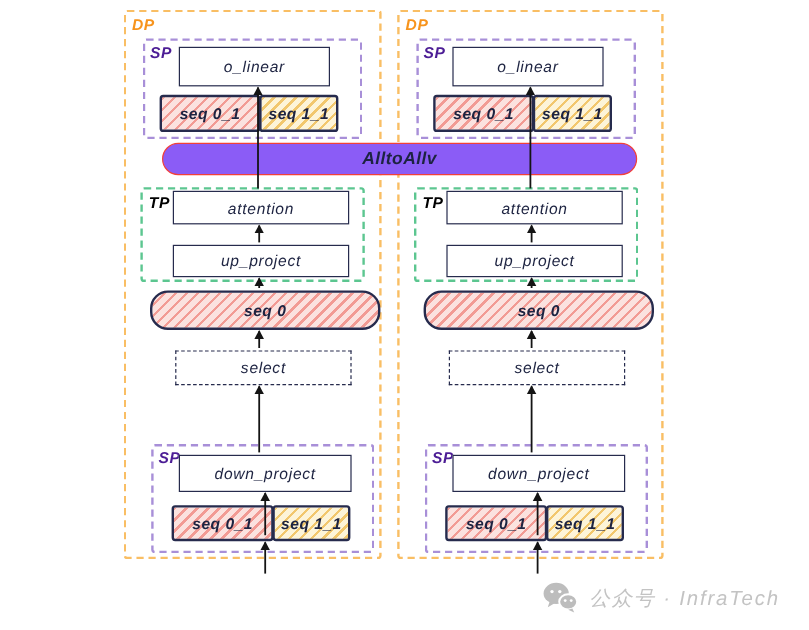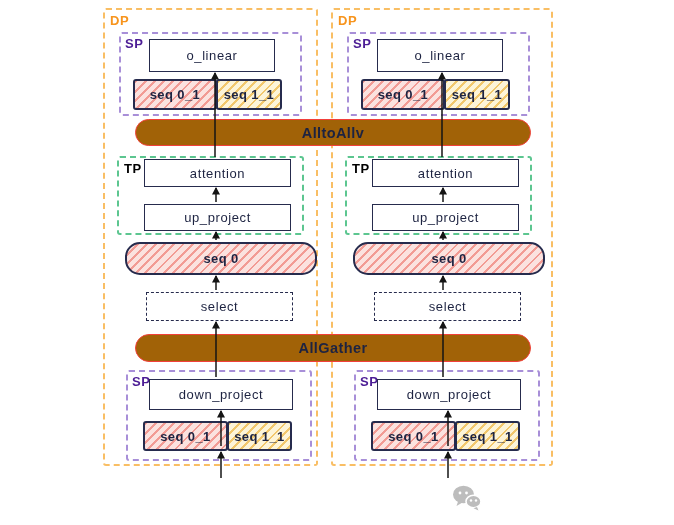--- a/index.html
+++ b/index.html
@@ -1,20 +1,20 @@
 <!DOCTYPE html>
 <html><head>
 <meta charset="utf-8">
 <style>
   html,body{margin:0;padding:0;background:#ffffff;}
   #canvas{
     position:relative;width:674px;height:525px;background:#ffffff;overflow:hidden;
     font-family:"Liberation Sans","DejaVu Sans",sans-serif;color:#20264a;
   }
-  .abs{position:absolute;box-sizing:border-box;}
+  .abs{position:absolute;box-sizing:border-box;font-style:italic;}
 
   
   .dp-group{border:2px dashed #f9be64;border-radius:3px;}
   .sp-box{border:2px dashed #a88fd8;border-radius:3px;}
   .tp-box{border:2px dashed #5cc690;border-radius:3px;}
   .glabel{position:absolute;font-weight:bold;font-size:13px;letter-spacing:.5px;line-height:1;}
   .glabel.dp{left:5px;top:4px;color:#f7941d;}
   .glabel.sp{left:4px;top:3px;color:#4c1d95;}
   .glabel.tp{left:5px;top:4px;color:#000000;}
 
@@ -35,21 +35,21 @@
   .pill.red{
     background:repeating-linear-gradient(135deg,#f29b94 0,#f29b94 2px,#fbe2df 2px,#fbe2df 6.5px);
   }
   .pill.yellow{
     background:repeating-linear-gradient(135deg,#f2c76d 0,#f2c76d 2px,#fdf4d8 2px,#fdf4d8 6.5px);
   }
   .pill.wide{border-radius:15px;}
 
   
   .comm-pill{
-    border:1.5px solid #f2403a;border-radius:14px;background:#a16207;
+    border:1.5px solid #f2403a;border-radius:14px;background:#8b5cf6;
     display:flex;align-items:center;justify-content:center;
     font-size:14.5px;font-weight:bold;letter-spacing:.4px;color:#1d2341;
   }
 
   
   #arrows{position:absolute;left:0;top:0;width:674px;height:525px;pointer-events:none;}
 
   
   .watermark{display:flex;align-items:center;gap:9px;color:#c3c3c3;}
   .watermark .wm-text{font-size:17px;letter-spacing:1.5px;line-height:1;}
@@ -107,21 +107,20 @@
 
     <div class="abs sp-box" style="left:21px;top:360px;width:186px;height:91px;">
       <span class="glabel sp">SP</span>
     </div>
     <div class="abs op-box" style="left:44px;top:369px;width:144px;height:31px;">down_project</div>
     <div class="abs pill red" style="left:38px;top:411px;width:85px;height:30px;">seq 0_1</div>
     <div class="abs pill yellow" style="left:122px;top:411px;width:65px;height:30px;">seq 1_1</div>
   </div>
 
   <div class="abs comm-pill" style="left:135px;top:119px;width:396px;height:27px;">AlltoAllv</div>
-  <div class="abs comm-pill" style="left:135px;top:334px;width:396px;height:28px;">AllGather</div>
 
   <svg id="arrows" xmlns="http://www.w3.org/2000/svg">
     <defs>
       <marker id="ah" markerUnits="userSpaceOnUse" markerWidth="10" markerHeight="10" refX="6.5" refY="4.5" orient="auto">
         <path d="M0,0.5 L7.5,4.5 L0,8.5 Z" fill="#141414"></path>
       </marker>
     </defs>
     <g stroke="#141414" stroke-width="1.5">
 
       <line x1="221" y1="478" x2="221" y2="452" marker-end="url(#ah)"></line>
@@ -146,15 +145,16 @@
     <svg width="30" height="26" viewBox="0 0 30 26" xmlns="http://www.w3.org/2000/svg">
       <ellipse cx="11.5" cy="9.5" rx="10.5" ry="8.8" fill="#bdbdbd"></ellipse>
       <path d="M6,16.5 L4.5,21 L10.5,17.5 Z" fill="#bdbdbd"></path>
       <circle cx="8" cy="8" r="1.4" fill="#ffffff"></circle>
       <circle cx="14.5" cy="8" r="1.4" fill="#ffffff"></circle>
       <ellipse cx="21.5" cy="16.5" rx="7.5" ry="6.3" fill="#bdbdbd" stroke="#ffffff" stroke-width="1.6"></ellipse>
       <path d="M25,22 L26.5,25.5 L21.5,23.2 Z" fill="#bdbdbd"></path>
       <circle cx="19" cy="15.5" r="1.2" fill="#ffffff"></circle>
       <circle cx="24" cy="15.5" r="1.2" fill="#ffffff"></circle>
     </svg>
+    <span class="wm-text">公众号 · InfraTech</span>
   </div>
 
 </div>
 
 </body></html>

